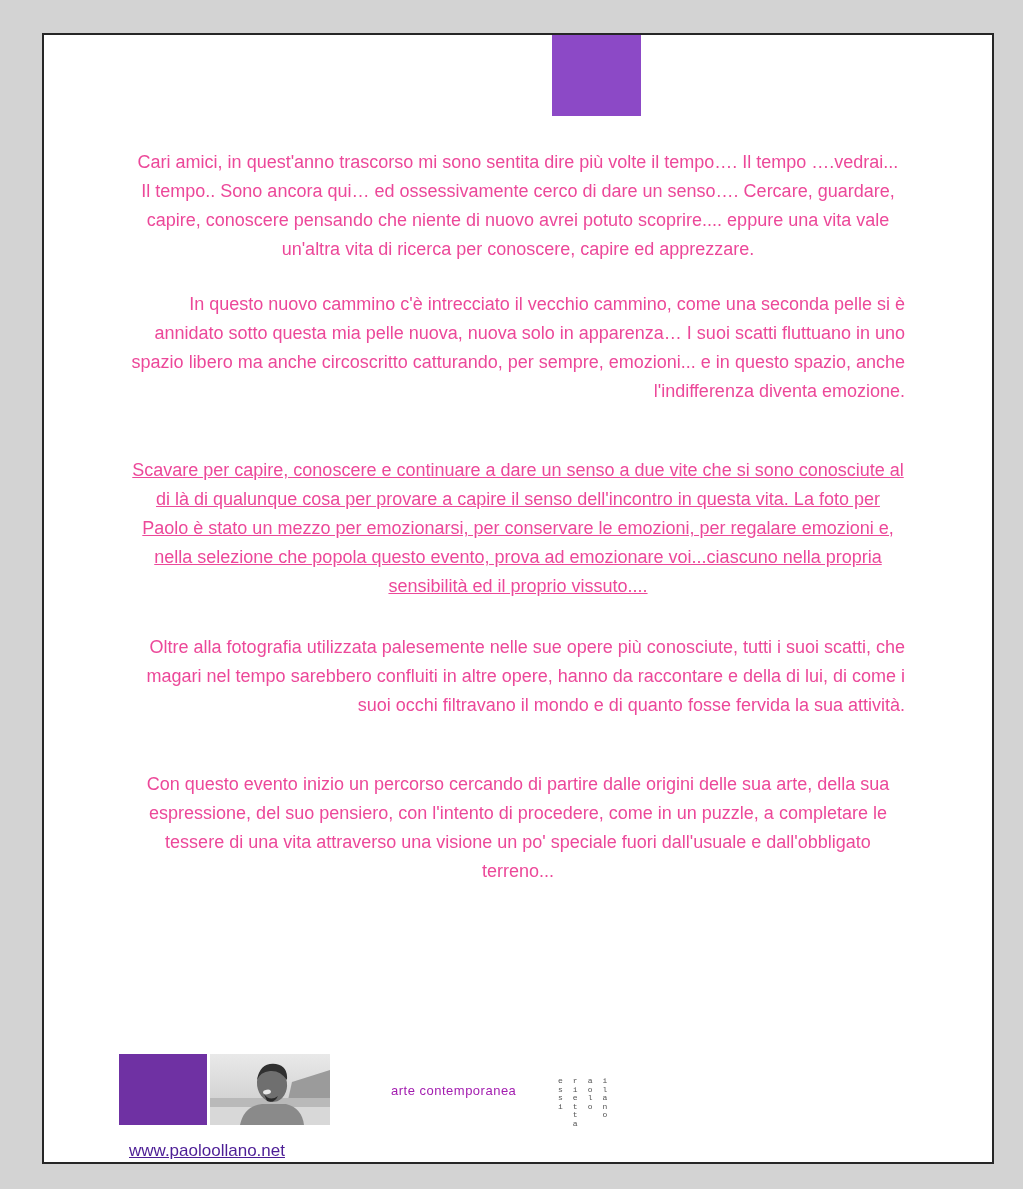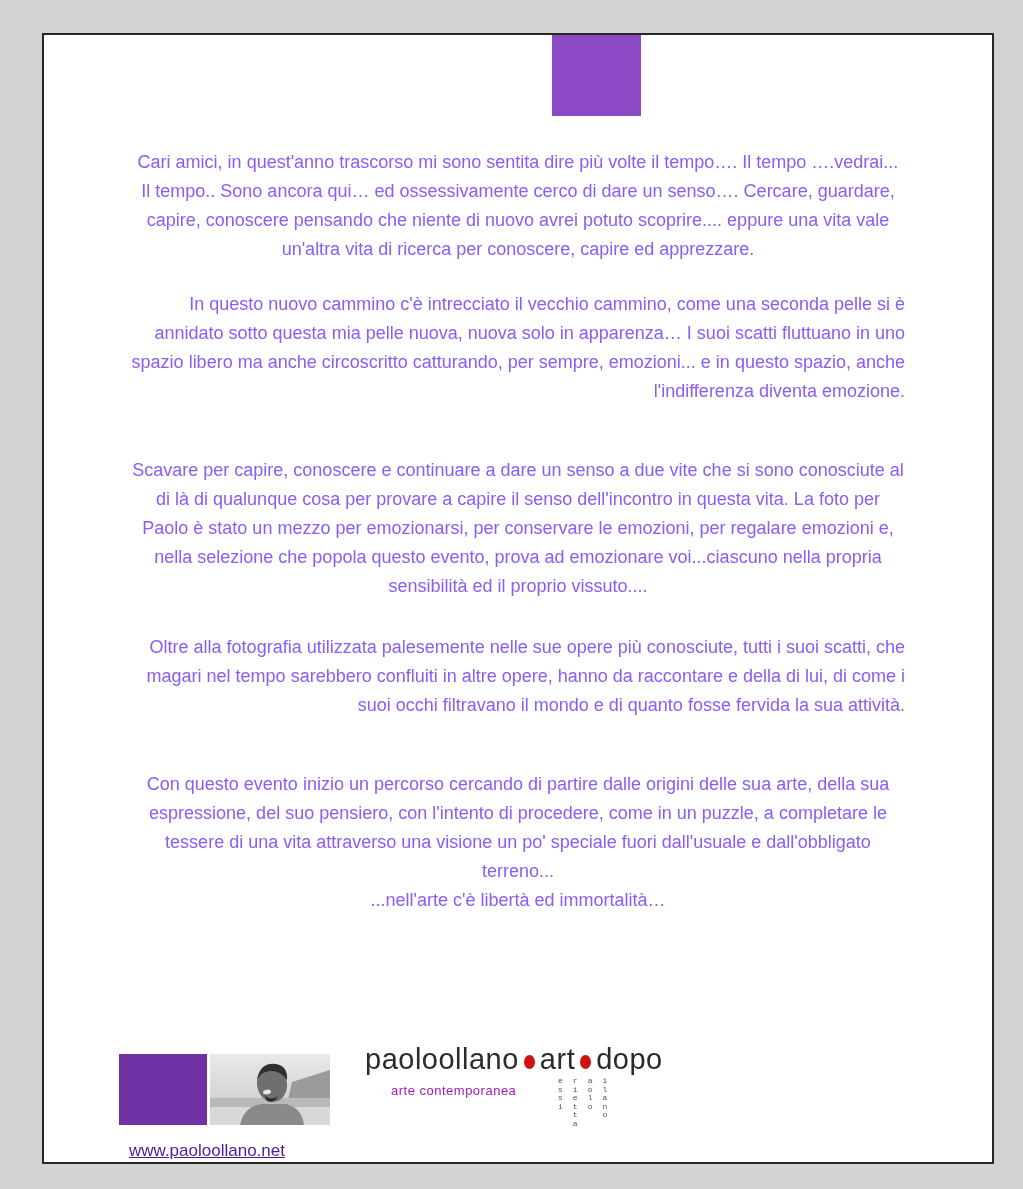--- a/index.html
+++ b/index.html
@@ -33,28 +33,28 @@
     background: #8c49c6;
   }
   .content {
     position: absolute;
     left: 0;
     top: 0;
     width: 100%;
     padding: 113px 87px 0 87px;
     box-sizing: border-box;
     text-align: center;
-    color: #8b5cf6;
+    color: #ec4899;
     font-size: 18px;
     line-height: 29px;
   }
   .content p { margin: 0; }
   .content p.mb-sm { margin-bottom: 26px; }
   .content p.mb-lg { margin-bottom: 50px; text-align: right; }
-  .content p.mb-md { margin-bottom: 32px; }
+  .content p.mb-md { margin-bottom: 32px; text-decoration: underline; }
   .content p.mb-md2 { }
   .closing { margin: 0; }
 
   
   .banner {
     position: absolute;
     left: 75px;
     top: 1019px;
     width: 211px;
     height: 71px;
@@ -139,21 +139,20 @@
   <div class="page">
 
     <div class="top-square"></div>
 
     <div class="content">
       <p class="mb-sm">Cari amici,  in quest'anno trascorso mi sono sentita dire più volte il tempo…. Il tempo ….vedrai... Il tempo.. Sono ancora qui… ed ossessivamente cerco di dare un senso…. Cercare, guardare, capire, conoscere pensando che niente di nuovo avrei potuto scoprire.... eppure una vita vale un'altra vita di ricerca per conoscere, capire ed apprezzare.</p>
       <p class="mb-lg">In questo nuovo cammino c'è intrecciato il vecchio cammino, come una seconda pelle si è annidato sotto questa mia pelle nuova, nuova solo in apparenza… I suoi scatti fluttuano in uno spazio libero ma anche circoscritto catturando, per sempre, emozioni... e in questo spazio, anche l'indifferenza diventa emozione.</p>
       <p class="mb-md">Scavare per capire, conoscere e continuare a dare un senso a due vite che si sono conosciute al di là di qualunque cosa per provare a capire il senso dell'incontro in questa vita. La foto per Paolo è stato un mezzo per emozionarsi, per conservare le emozioni, per regalare emozioni e, nella selezione che popola questo evento, prova ad emozionare voi...ciascuno nella propria sensibilità ed il proprio vissuto....</p>
       <p class="mb-lg">Oltre alla fotografia utilizzata palesemente nelle sue opere più conosciute, tutti i suoi scatti, che magari nel tempo sarebbero confluiti in altre opere, hanno da raccontare e della di lui, di come i suoi occhi filtravano il mondo e di quanto fosse fervida la sua attività.</p>
       <p class="mb-md2">Con questo evento inizio un percorso cercando di partire dalle origini delle sua arte, della sua espressione, del suo pensiero, con l'intento di procedere, come in un puzzle, a completare le tessere di una vita attraverso una visione un po' speciale fuori dall'usuale e dall'obbligato terreno...</p>
-      <p class="closing">...nell'arte c'è libertà ed immortalità…</p>
     </div>
 
     <div class="banner">
       <div class="banner-purple"></div>
       <div class="banner-photo">
         <svg width="120" height="71" viewBox="0 0 120 71" xmlns="http://www.w3.org/2000/svg">
           <defs>
             <linearGradient id="sky" x1="0" y1="0" x2="0" y2="1">
               <stop offset="0" stop-color="#e9e9e9"></stop>
               <stop offset="1" stop-color="#c7c7c7"></stop>
@@ -166,23 +165,20 @@
           <path d="M30 71 Q34 52 52 50 L76 50 Q92 54 94 71 Z" fill="#8a8a8a"></path>
           <ellipse cx="62" cy="30" rx="15" ry="18" fill="#6f6f6f" transform="rotate(-8 62 30)"></ellipse>
           <path d="M47 26 Q50 8 66 10 Q78 12 77 26 Q70 16 60 17 Q50 18 47 26 Z" fill="#303030"></path>
           <path d="M54 40 Q60 48 68 42 Q64 50 57 47 Z" fill="#2a2a2a"></path>
           <ellipse cx="57" cy="38" rx="4" ry="2.4" fill="#e8e8e8" transform="rotate(-10 57 38)"></ellipse>
         </svg>
       </div>
     </div>
 
     <div class="logo-block">
-      <div class="logo-line">
-        <span>paoloollano</span><span class="logo-dot"></span><span>art</span><span class="logo-dot"></span><span>dopo</span>
-      </div>
       <div class="logo-sub">arte contemporanea</div>
       <div class="vert-cols" id="vert-cols">
           <div class="vcol">
             <span>e</span>
             <span>s</span>
             <span>s</span>
             <span>i</span>
           </div>
           <div class="vcol">
             <span>r</span>

